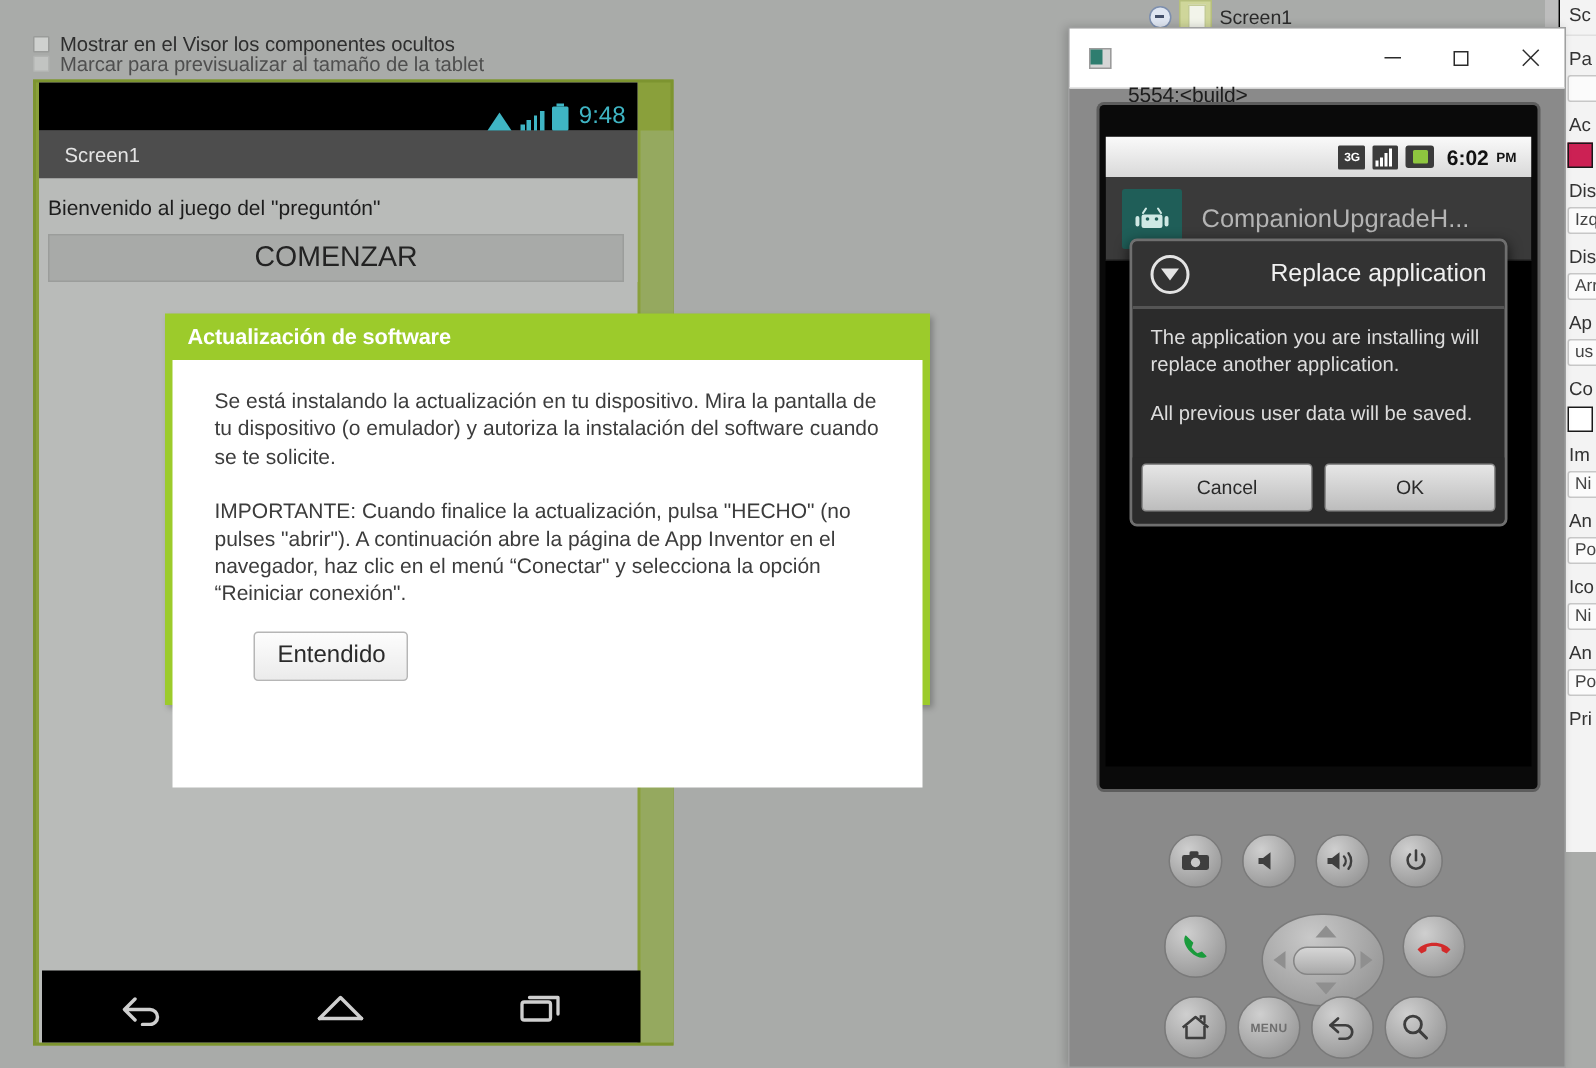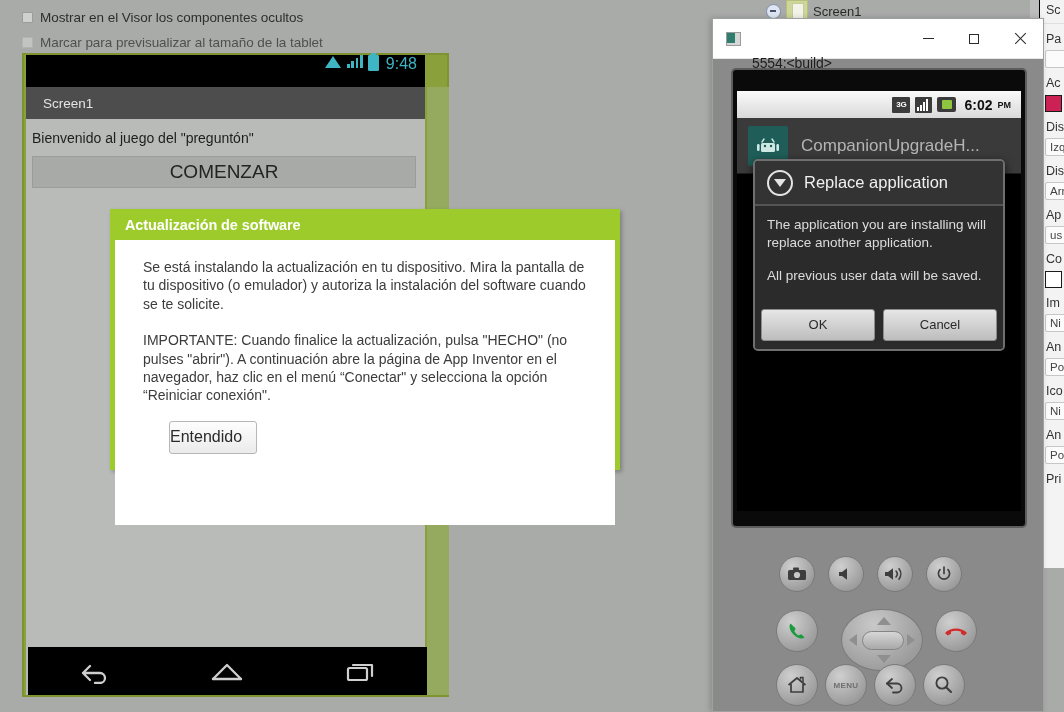--- a/index.html
+++ b/index.html
@@ -5,21 +5,21 @@
   html,body{margin:0;padding:0;}
   body{
     width:1064px;height:712px;overflow:hidden;position:relative;
     background:#a9aba9;
     font-family:"Liberation Sans", sans-serif;
     -webkit-font-smoothing:antialiased;
   }
 
   
   .opt-row{position:absolute;left:22px;display:flex;align-items:center;gap:7px;}
-  .opt-row.r1{top:10px;}
+  .opt-row.r1{top:22px;}
   .opt-row.r2{top:35px;}
   .cbx{
     width:11px;height:11px;box-sizing:border-box;
     border:1px solid #9a9c9a;background:#cfd1cf;border-radius:1px;
     flex:0 0 auto;
   }
   .cbx.dim{border-color:#b2b4b2;background:#c2c4c2;}
   .opt-label{font-size:13.5px;color:#2e2e2e;white-space:nowrap;letter-spacing:-0.05px;}
   .opt-label.dim{color:#4f4f4f;}
 
@@ -31,21 +31,21 @@
     border:2px solid #7d9430;
   }
   #viewer-inner{
     position:absolute;left:2px;top:0;width:399px;height:640px;
     background:#b9bbb9;
   }
   .v-statusbar{
     height:32px;background:#000;position:relative;
   }
   .v-status-icons{
-    position:absolute;right:8px;top:0;height:32px;display:flex;align-items:flex-start;gap:5px;
+    position:absolute;right:8px;top:0;height:32px;display:flex;align-items:flex-end;gap:5px;
   }
   .sig-wifi{width:17px;height:13px;position:relative;}
   .sig-wifi::before{
     content:"";position:absolute;left:0;bottom:0;width:0;height:0;
     border-left:8.5px solid transparent;border-right:8.5px solid transparent;
     border-bottom:12px solid #3fb5c4;
   }
   .sig-bars{width:16px;height:13px;display:flex;align-items:flex-end;gap:1.5px;}
   .sig-bars i{display:block;width:3px;background:#3fb5c4;}
   .sig-bars i:nth-child(1){height:4px;}
@@ -93,21 +93,21 @@
     padding:0;box-sizing:border-box;
   }
   #sw-dialog .dlg-p{
     margin:0;color:#3c3c3c;font-size:14px;line-height:18.4px;
     padding:0 26px 0 28px;
   }
   #sw-dialog .dlg-p.p1{padding-top:18px;}
   #sw-dialog .dlg-p.p2{padding-top:18px;}
   #sw-dialog .dlg-ok{
     margin:16px 0 0 54px;
-    padding:6px 14px 7px 0;
+    padding:6px 14px 7px 15px;
     font-size:16px;color:#2a2a2a;
     background:linear-gradient(#fdfdfd,#ebebeb);
     border:1px solid #b6b6b6;border-radius:3px;
     font-family:"Liberation Sans", sans-serif;
     cursor:pointer;
   }
 
   
   #tree-item{
     position:absolute;left:766px;top:0px;width:120px;height:22px;
@@ -228,21 +228,21 @@
     background:#333;border-radius:3px 3px 0 0;
   }
   .rd-glyph{
     width:26px;height:26px;border-radius:50%;border:2px solid #e4e4e4;
     display:flex;align-items:center;justify-content:center;box-sizing:border-box;flex:0 0 auto;
   }
   .rd-glyph::after{
     content:"";width:0;height:0;border-left:6px solid transparent;border-right:6px solid transparent;
     border-top:8px solid #e4e4e4;display:block;margin-top:1px;
   }
-  .rd-title{color:#f0f0f0;font-size:16.5px;}
+  .rd-title{color:#f0f0f0;font-size:16.5px;margin-left:43px;}
   .rd-body{padding:10px 11px 0 12px;}
   .rd-body p{margin:0;color:#dcdcdc;font-size:13.5px;line-height:17.5px;}
   .rd-body p.second{margin-top:16px;}
   .rd-btns{
     position:absolute;left:0;bottom:0;width:100%;height:44px;
     display:flex;align-items:center;justify-content:space-between;padding:0 6px 5px 6px;
     box-sizing:border-box;gap:8px;
     background:#2b2b2b;border-radius:0 0 3px 3px;
   }
   .rd-btn{
@@ -451,22 +451,22 @@
       <div id="rep-dialog">
         <div class="rd-head">
           <span class="rd-glyph"></span>
           <span class="rd-title">Replace application</span>
         </div>
         <div class="rd-body">
           <p>The application you are installing will replace another application.</p>
           <p class="second">All previous user data will be saved.</p>
         </div>
         <div class="rd-btns">
+          <span class="rd-btn">Cancel</span>
           <span class="rd-btn">OK</span>
-          <span class="rd-btn">Cancel</span>
         </div>
       </div>
 
     </div>
   </div>
 
   <div id="emu-keys">
 
     <div class="hw s" style="left:66px;top:22px;">
       <svg width="20" height="16" viewBox="0 0 20 16">

